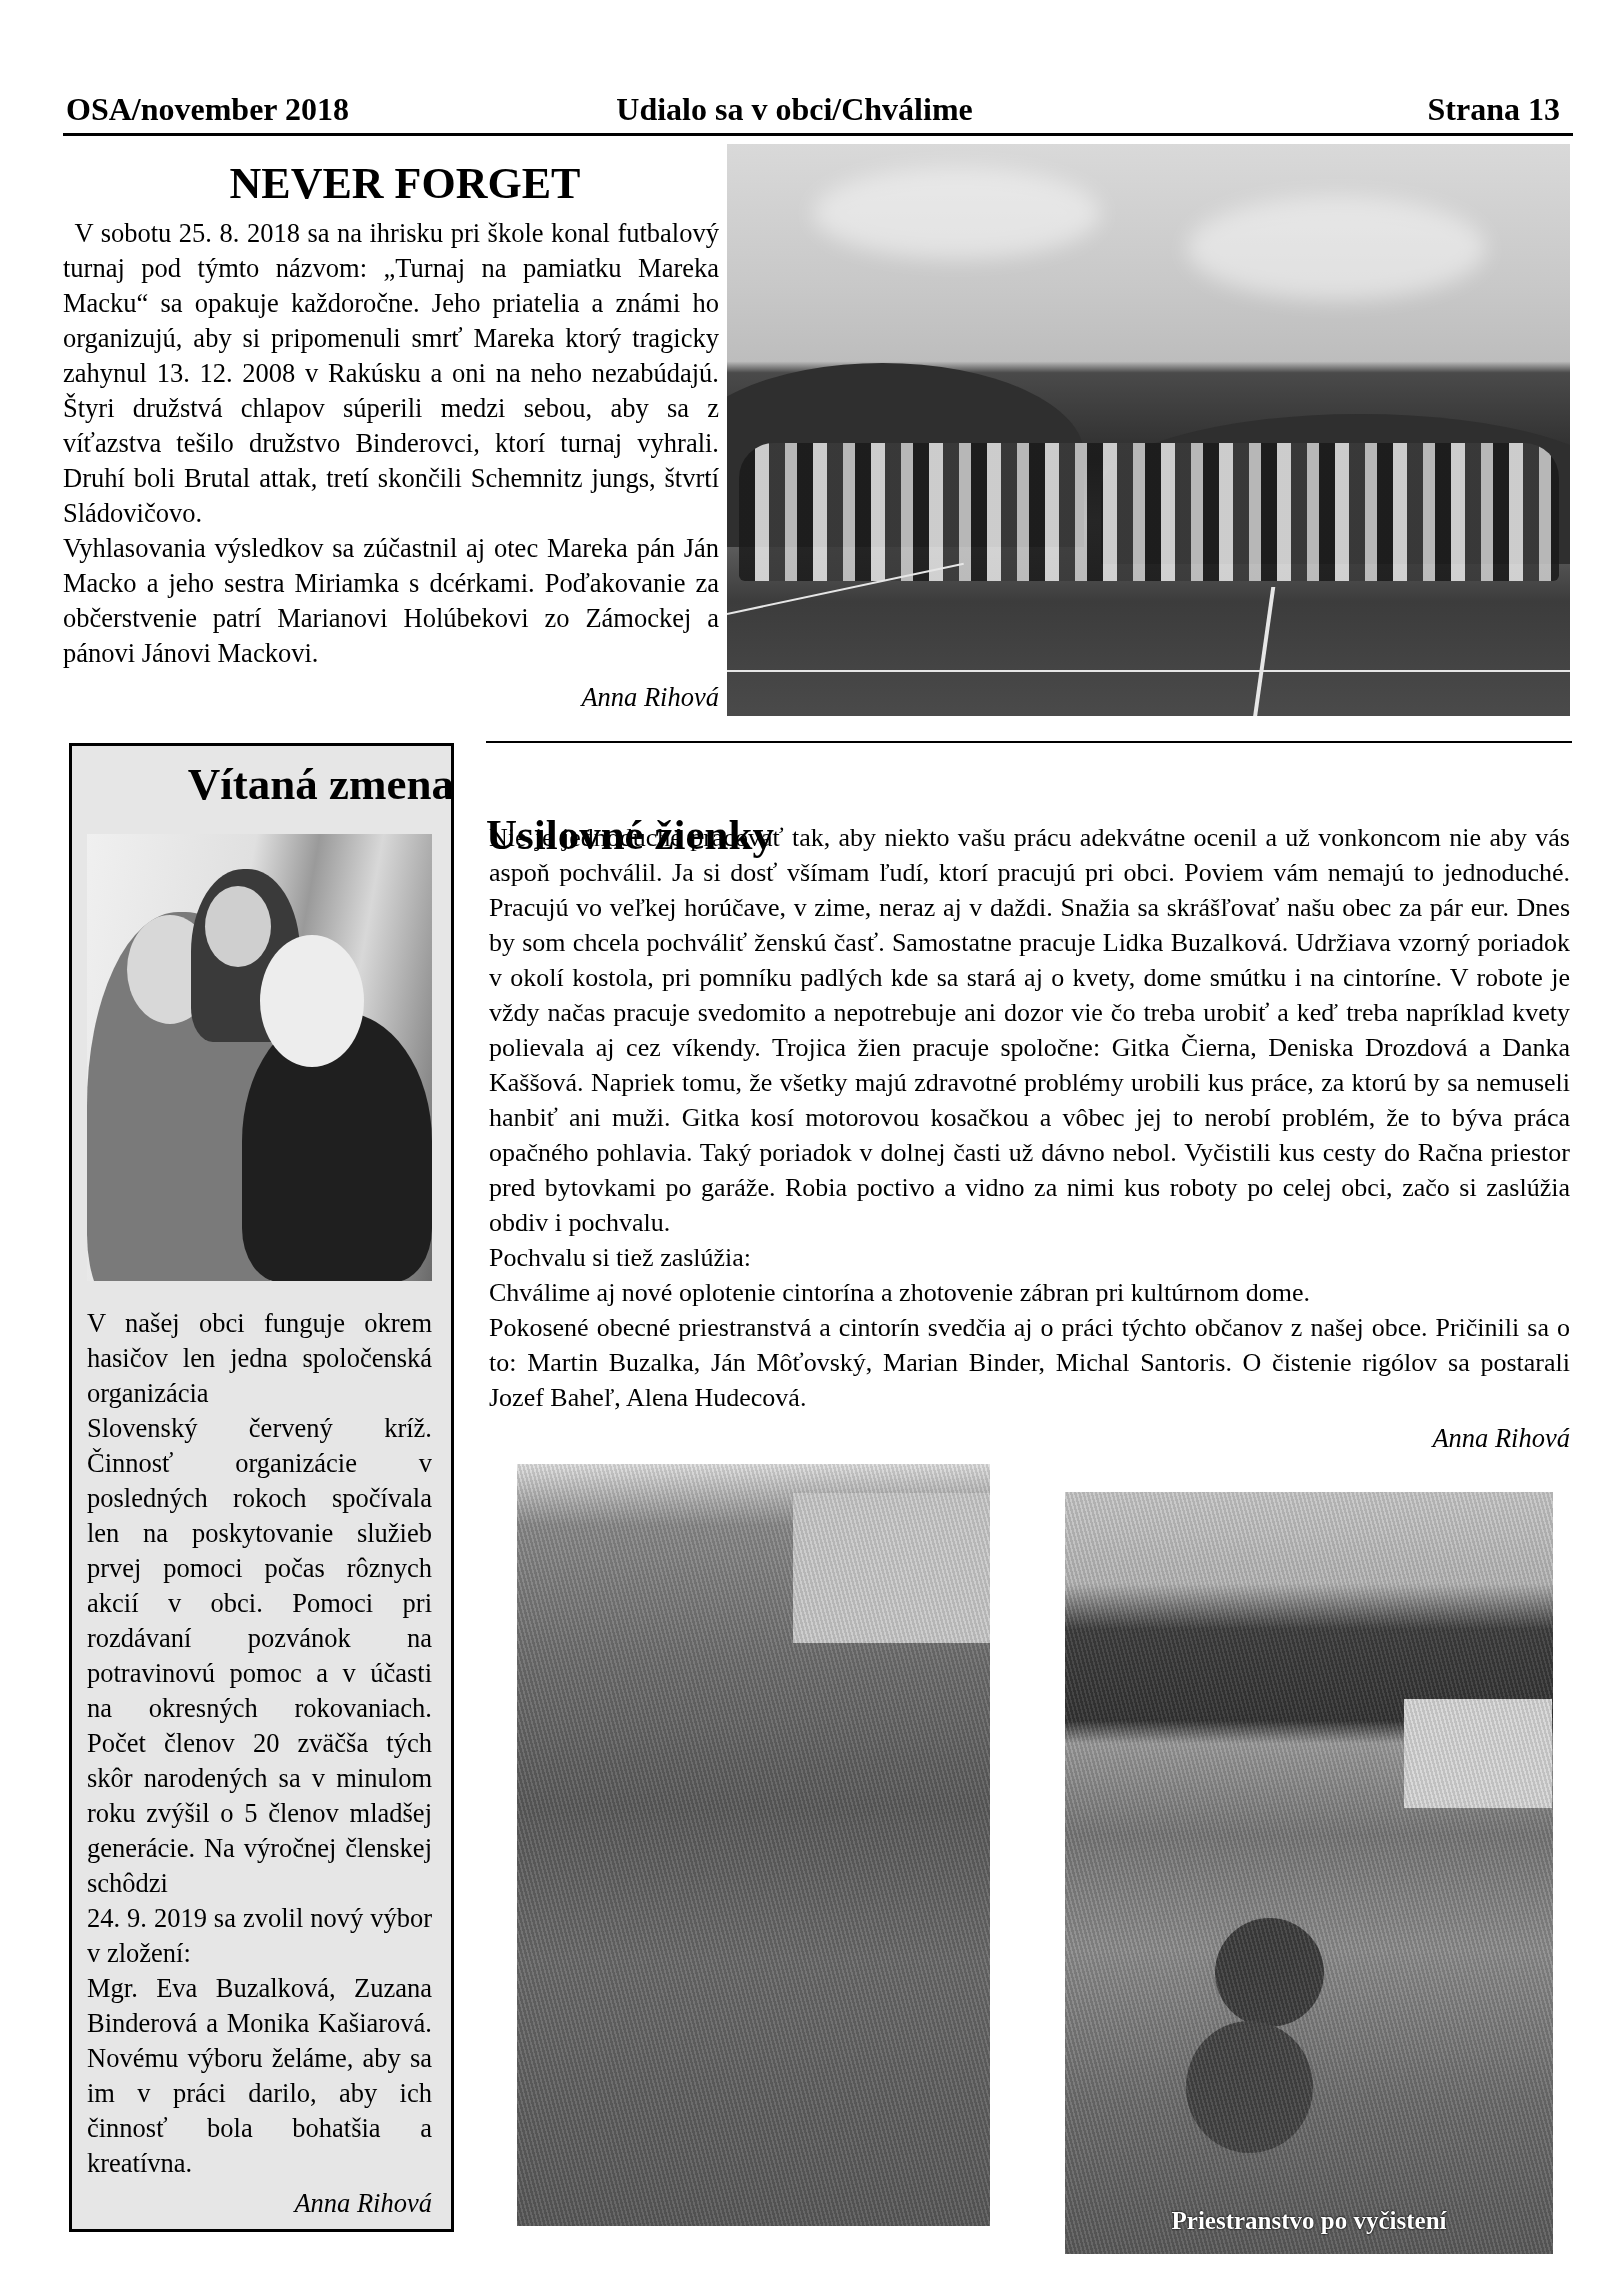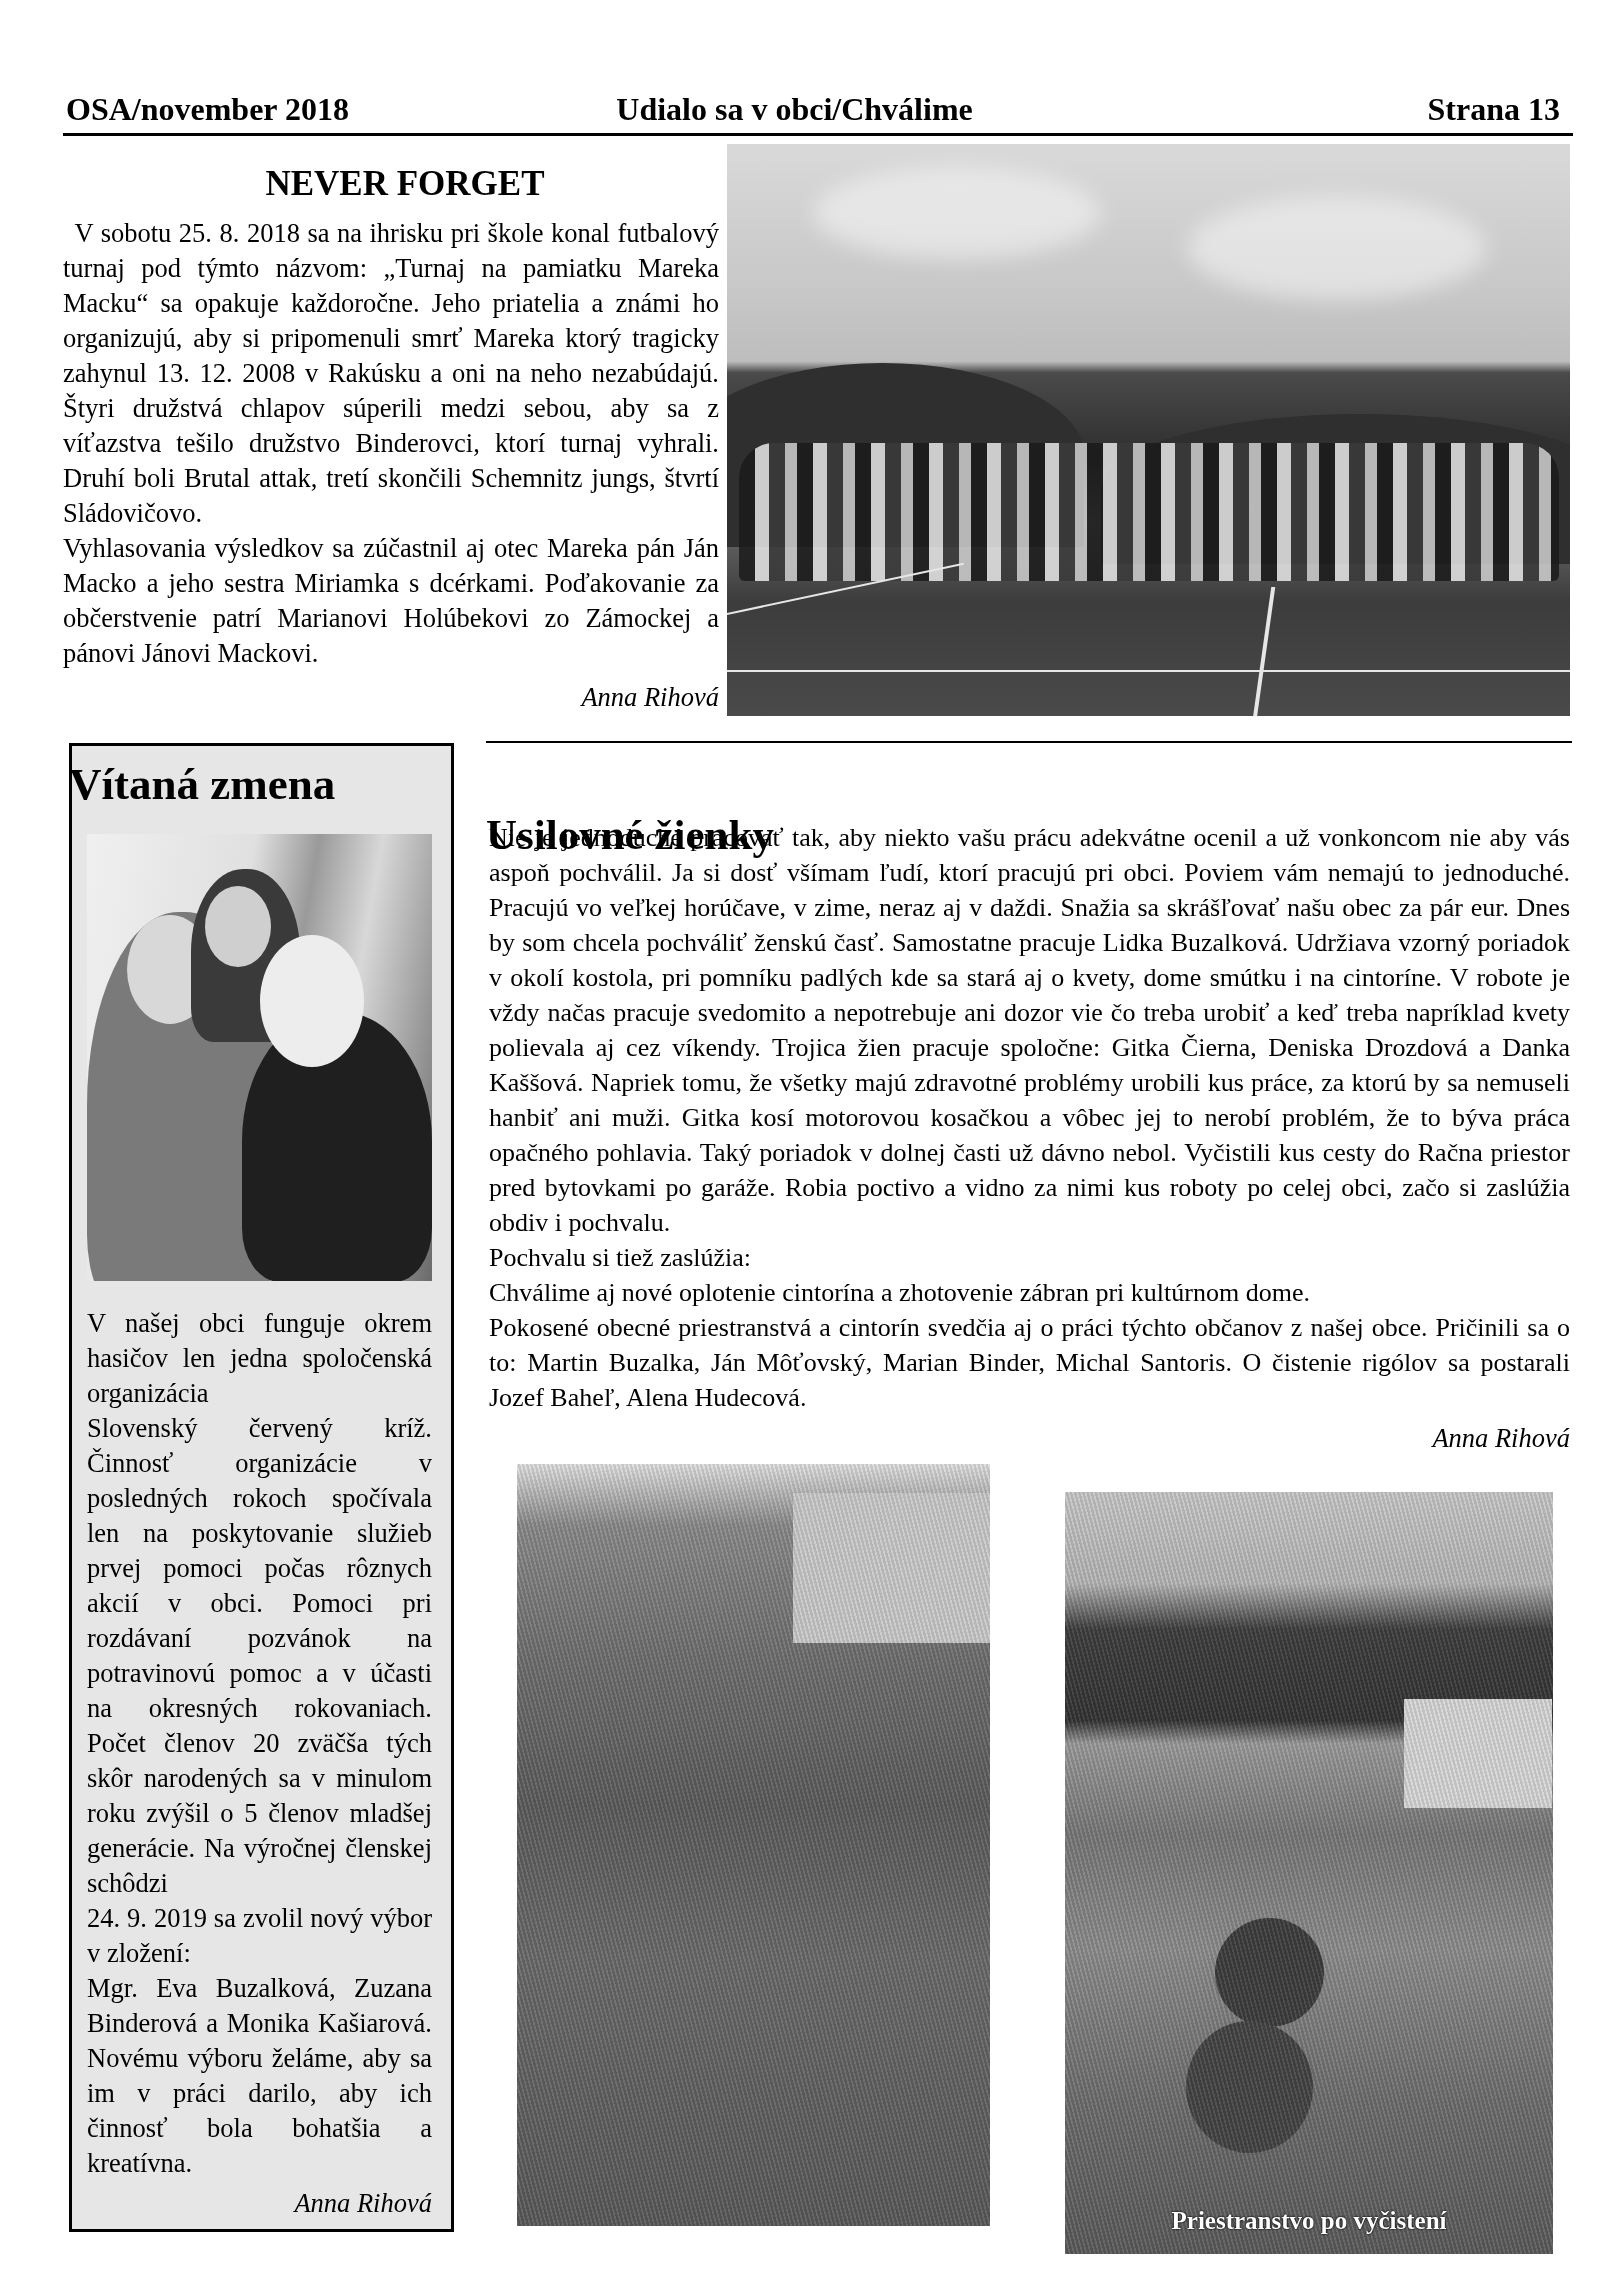--- a/index.html
+++ b/index.html
@@ -9,21 +9,21 @@
 
   
   .hdr { top:89px; font-weight:bold; font-size:32px; line-height:40px; }
   #hdr-left { left:66px; }
   #hdr-center { left:0; width:1623px; text-align:center; transform:translateX(-17px); }
   #hdr-right { right:63px; }
   .hdr-rule { left:63px; top:133px; width:1510px; height:2.9px; background:#000; }
 
   
   #a1-title { left:63px; top:155px; width:684px; text-align:center; font-weight:bold;
-              font-size:35px; line-height:58px; }
+              font-size:44px; line-height:58px; }
   #a1-body { left:63px; top:216px; width:656px; font-size:26.5px; line-height:35px;
              text-align:justify; }
   #a1-body p { margin:0; }
   .indent { text-indent:11.5px; }
   #a1-author { left:63px; top:680px; width:656px; text-align:right; font-style:italic;
                font-size:26.5px; line-height:35px; }
 
   
   #team-photo { left:727px; top:144px; width:843px; height:572px; overflow:hidden;
                 background:linear-gradient(#d9d9d9 0%, #c8c8c8 25%, #bdbdbd 38%, #4a4a4a 40%, #2e2e2e 55%, #555 62%, #6a6a6a 66%, #3c3c3c 80%, #4a4a4a 100%); }
@@ -32,21 +32,21 @@
   .crowd { position:absolute; left:11.5px; right:11.5px; top:299px; height:138px;
            background:repeating-linear-gradient(90deg,#1a1a1a 0 16px,#e8e8e8 16px 30px,#3a3a3a 30px 46px,#cfcfcf 46px 58px); opacity:.85; border-radius:35px 35px 5.8px 5.8px; }
   .court-line { position:absolute; background:#e6e6e6; }
 
   
   .mid-rule { left:486px; top:741px; width:1086px; height:2.3px; background:#000; }
 
   
   #side-box { left:69px; top:743px; width:385px; height:1489px; background:#e6e6e6;
               border:3.5px solid #000; box-sizing:border-box; }
-  #side-title { left:69px; top:753px; width:385px; text-align:left; font-weight:bold;
+  #side-title { left:69px; top:753px; width:385px; text-align:right; font-weight:bold;
                 font-size:45px; line-height:63px; }
   #side-photo { left:87px; top:834px; width:345px; height:447px; overflow:hidden;
                 background:linear-gradient(100deg,#f0f0f0 0%,#e0e0e0 40%,#9a9a9a 55%,#d8d8d8 70%,#6a6a6a 100%); }
   .person { position:absolute; border-radius:48% 48% 20% 20%; }
   #side-body { left:87px; top:1306px; width:345px; font-size:26.5px; line-height:35px;
                text-align:justify; }
   #side-body p { margin:0; }
   #side-author { left:87px; top:2186px; width:345px; text-align:right; font-style:italic;
                  font-size:26.5px; line-height:35px; }
 

